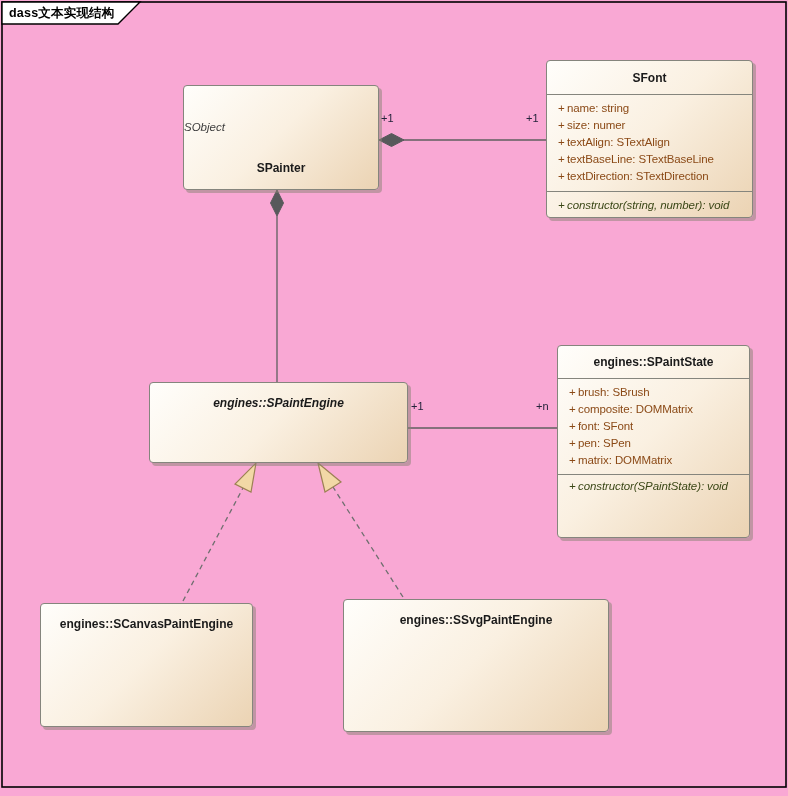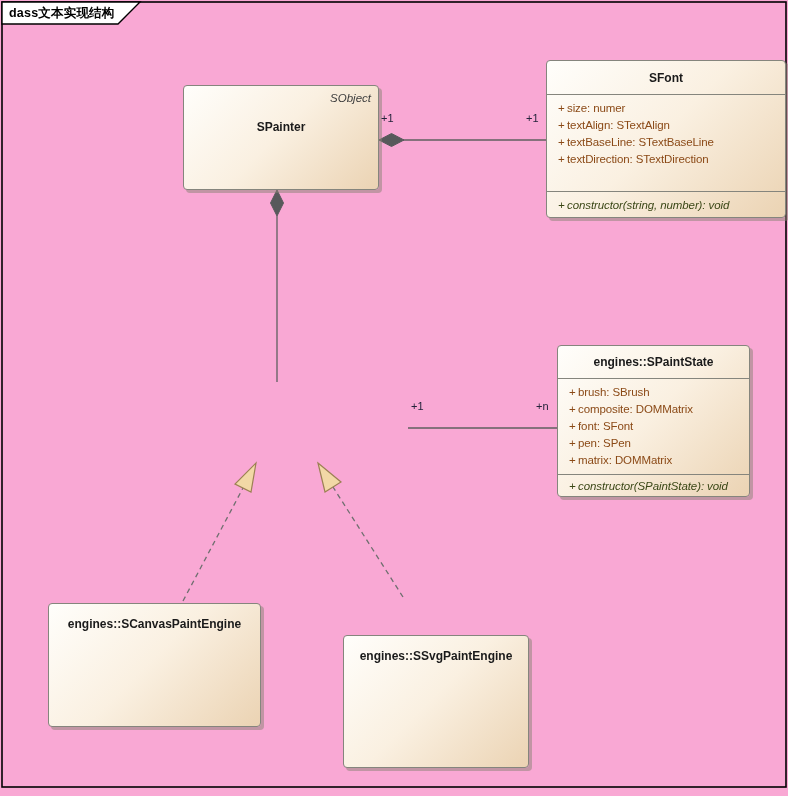--- a/index.html
+++ b/index.html
@@ -21,24 +21,24 @@
     border:1px solid #85857d;
     border-radius:4px;
     box-shadow:3px 3px 0 rgba(137,129,115,0.5);
     display:flex; flex-direction:column;
   }
   .cls-title {
     display:flex; align-items:center; justify-content:center;
     font-size:12px; font-weight:bold; color:#1a1a1a; white-space:nowrap;
   }
   .stereotype {
-    text-align:right; padding:6px 7px 0 0; font-size:11.5px; font-style:italic; color:#3d3d3d;
+    text-align:left; padding:6px 7px 0 0; font-size:11.5px; font-style:italic; color:#3d3d3d;margin-top:29px;
   }
   .plain-title {
-    text-align:center; margin-top:16px; font-size:12px; font-weight:bold; color:#1a1a1a; white-space:nowrap;
+    text-align:center; margin-top:28px; font-size:12px; font-weight:bold; color:#1a1a1a; white-space:nowrap;
   }
   .simple-title {
     text-align:center; padding-top:13px; font-size:12px; font-weight:bold; color:#1a1a1a; white-space:nowrap;
   }
   .cls-members { border-top:1px solid #85857d; padding:5px 0 0 0; overflow:hidden; }
   .member { height:17px; line-height:17px; white-space:nowrap; font-size:11.5px; letter-spacing:-0.1px; }
   .member .vis { display:inline-block; width:20px; padding-left:11px; }
   .attrs .member { color:#8b4a17; }
   .ops .member { color:#3a4716;font-style:italic; }
 
@@ -71,53 +71,57 @@
     <polygon points="318,463 341,482 325,492" fill="#f2d8a6" stroke="#9c8054" stroke-width="1.2"></polygon>
   </svg>
 
   <div class="frame-tab-label">dass文本实现结构</div>
 
   <div class="uml-class" id="box-spainter" style="left:183px; top:85px; width:196px; height:105px;">
     <div class="stereotype">SObject</div>
     <div class="plain-title">SPainter</div>
   </div>
 
-  <div class="uml-class" id="box-sfont" style="left:546px; top:60px; width:240px; height:158px;">
+  <div class="uml-class" id="box-sfont" style="left:546px; top:60px; width:207px; height:158px;">
     <div class="cls-title" style="height:33px;">SFont</div>
     <div class="cls-members attrs" style="height:97px;">
+        <div class="member"><span class="vis">+</span><span class="mtext">name: string</span></div>
         <div class="member"><span class="vis">+</span><span class="mtext">size: numer</span></div>
         <div class="member"><span class="vis">+</span><span class="mtext">textAlign: STextAlign</span></div>
         <div class="member"><span class="vis">+</span><span class="mtext">textBaseLine: STextBaseLine</span></div>
         <div class="member"><span class="vis">+</span><span class="mtext">textDirection: STextDirection</span></div>
       </div>
     <div class="cls-members ops" style="flex:1;">
         <div class="member"><span class="vis">+</span><span class="mtext">constructor(string, number): void</span></div>
       </div>
   </div>
 
-  <div class="uml-class" id="box-spaintstate" style="left:557px; top:345px; width:193px; height:152px;">
+  <div class="uml-class" id="box-spaintstate" style="left:557px; top:345px; width:193px; height:193px;">
     <div class="cls-title" style="height:32px;">engines::SPaintState</div>
     <div class="cls-members attrs" style="height:96px;">
         <div class="member"><span class="vis">+</span><span class="mtext">brush: SBrush</span></div>
         <div class="member"><span class="vis">+</span><span class="mtext">composite: DOMMatrix</span></div>
         <div class="member"><span class="vis">+</span><span class="mtext">font: SFont</span></div>
         <div class="member"><span class="vis">+</span><span class="mtext">pen: SPen</span></div>
         <div class="member"><span class="vis">+</span><span class="mtext">matrix: DOMMatrix</span></div>
       </div>
     <div class="cls-members ops" style="flex:1; padding-top:3px;">
         <div class="member"><span class="vis">+</span><span class="mtext">constructor(SPaintState): void</span></div>
       </div>
   </div>
 
+  <div class="uml-class" id="box-spaintengine" style="left:149px; top:382px; width:259px; height:81px;">
+    <div class="simple-title" style="font-style:italic;">engines::SPaintEngine</div>
+  </div>
 
-  <div class="uml-class" id="box-scanvaspaintengine" style="left:40px; top:603px; width:213px; height:124px;margin-left:8px;">
+  <div class="uml-class" id="box-scanvaspaintengine" style="left:40px; top:603px; width:213px; height:124px;">
     <div class="simple-title">engines::SCanvasPaintEngine</div>
   </div>
 
-  <div class="uml-class" id="box-ssvgpaintengine" style="left:343px; top:599px; width:186px; height:133px;margin-top:36px;">
+  <div class="uml-class" id="box-ssvgpaintengine" style="left:343px; top:599px; width:266px; height:133px;">
     <div class="simple-title">engines::SSvgPaintEngine</div>
   </div>
 
   <div class="mult-label" style="left:381px; top:112px;">+1</div>
   <div class="mult-label" style="left:526px; top:112px;">+1</div>
   <div class="mult-label" style="left:411px; top:400px;">+1</div>
   <div class="mult-label" style="left:536px; top:400px;">+n</div>
 
 </div>
 

